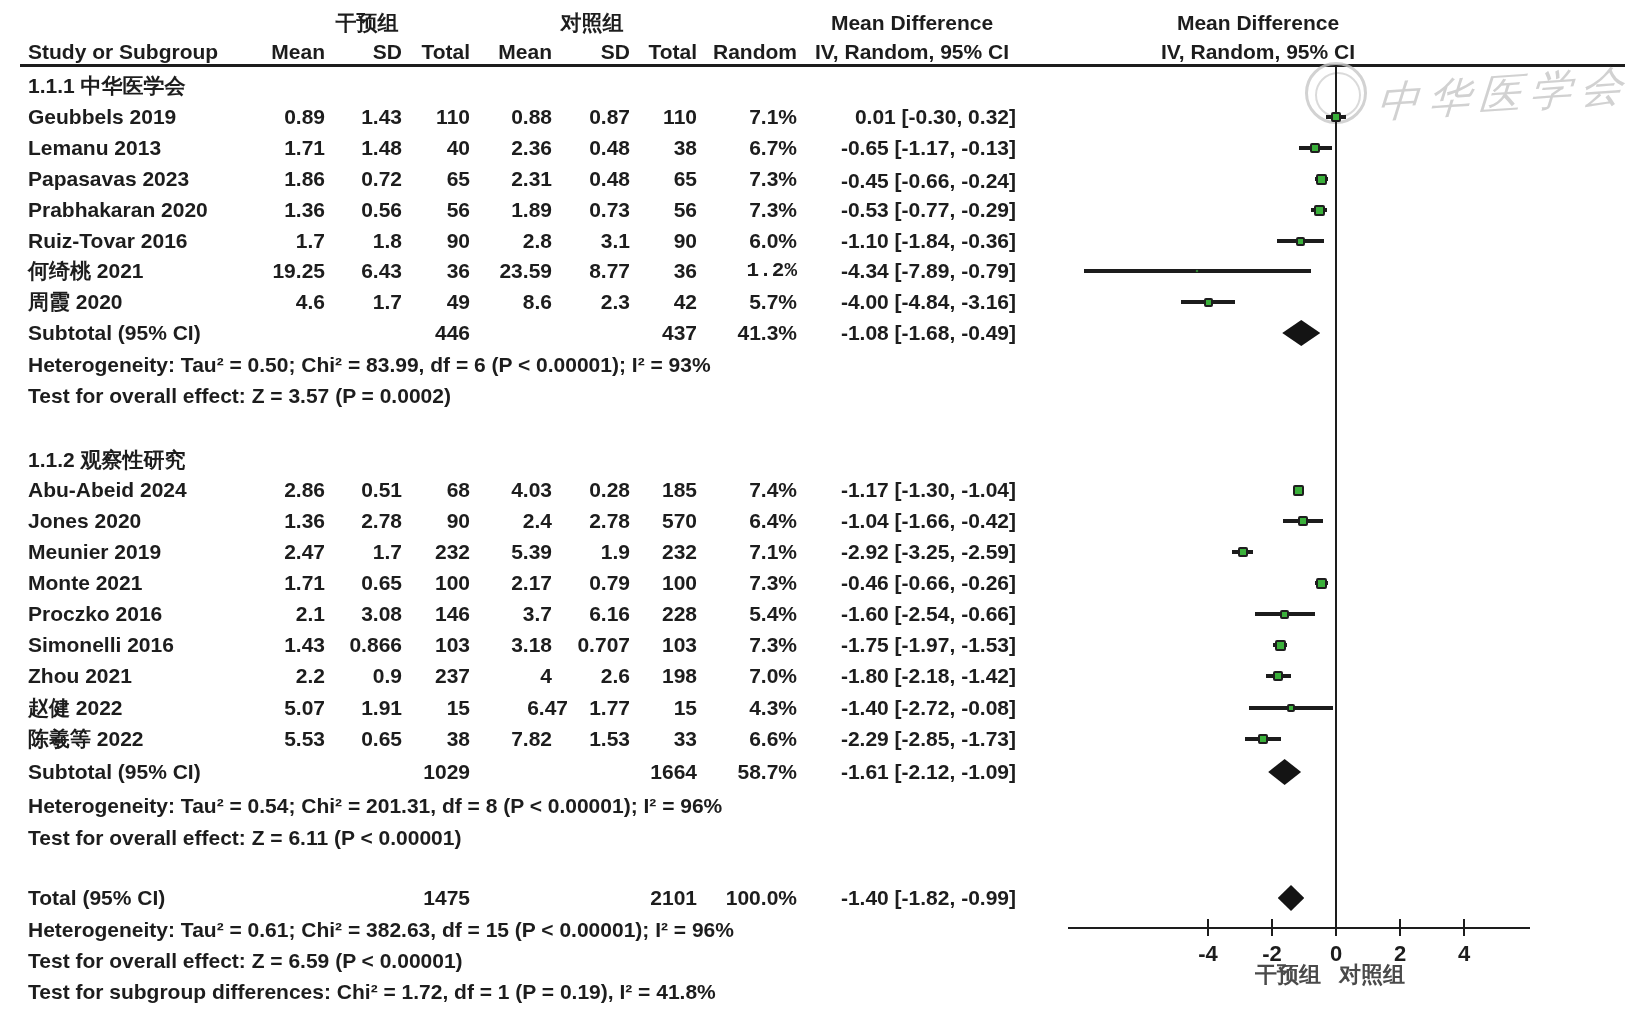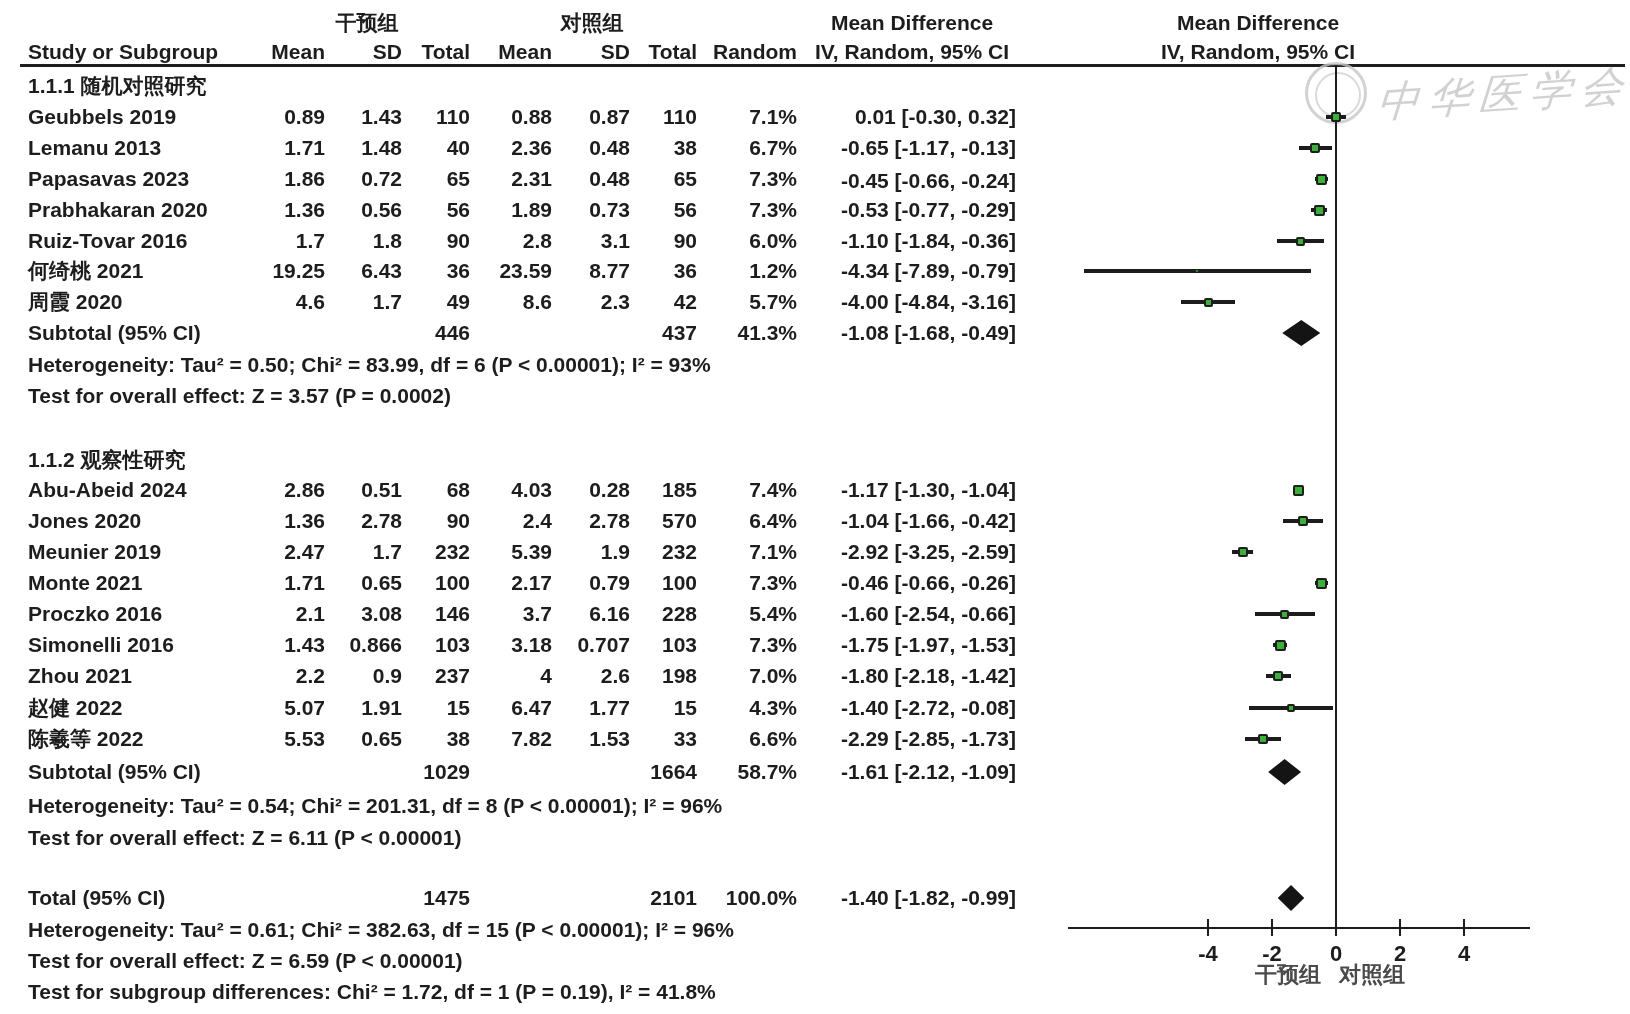--- a/index.html
+++ b/index.html
@@ -57,21 +57,21 @@
   </div>
 
   <div class="rule" style="left:1335px;top:67px;width:2px;height:861px;"></div>
 
   <div class="rule" style="left:1068px;top:927px;width:462px;height:2px;"></div>
 
   <div class="axislabel" style="left:1218px;top:960px;">干预组</div>
   <div class="axislabel" style="left:1302px;top:960px;">对照组</div>
 
   <div id="rows">
-      <div class="cell note" style="left: 28px; top: 73px; width: 820px;">1.1.1 随机对照研究</div>
+      <div class="cell note" style="left: 28px; top: 73px; width: 820px;">1.1.1 中华医学会</div>
       <div class="cell" style="left: 28px; width: 230px; top: 104px;">Geubbels 2019</div>
       <div class="cell right" style="left: 225px; width: 100px; top: 104px;">0.89</div>
       <div class="cell right" style="left: 330px; width: 72px; top: 104px;">1.43</div>
       <div class="cell right" style="left: 408px; width: 62px; top: 104px;">110</div>
       <div class="cell right" style="left: 460px; width: 92px; top: 104px;">0.88</div>
       <div class="cell right" style="left: 558px; width: 72px; top: 104px;">0.87</div>
       <div class="cell right" style="left: 635px; width: 62px; top: 104px;">110</div>
       <div class="cell right" style="left: 710px; width: 87px; top: 104px;">7.1%</div>
       <div class="cell right" style="left: 806px; width: 210px; top: 104px;">0.01 [-0.30, 0.32]</div>
       <div class="ciline" style="left: 1326.4px; width: 19.84px; top: 115px;"></div>
@@ -120,21 +120,21 @@
       <div class="cell right" style="left: 806px; width: 210px; top: 228px;">-1.10 [-1.84, -0.36]</div>
       <div class="ciline" style="left: 1277.12px; width: 47.36px; top: 239px;"></div>
       <div class="marker" style="left: 1296.3px; top: 236.5px; width: 9px; height: 9px;"></div>
       <div class="cell" style="left: 28px; width: 230px; top: 258px;">何绮桃 2021</div>
       <div class="cell right" style="left: 225px; width: 100px; top: 258px;">19.25</div>
       <div class="cell right" style="left: 330px; width: 72px; top: 258px;">6.43</div>
       <div class="cell right" style="left: 408px; width: 62px; top: 258px;">36</div>
       <div class="cell right" style="left: 460px; width: 92px; top: 258px;">23.59</div>
       <div class="cell right" style="left: 558px; width: 72px; top: 258px;">8.77</div>
       <div class="cell right" style="left: 635px; width: 62px; top: 258px;">36</div>
-      <div class="cell right" style="left: 710px; width: 87px; top: 258px;">1.2%</div>
+      <div class="cell right" style="left: 710px; width: 87px; top: 258px; font-family: Liberation Mono, monospace;">1.2%</div>
       <div class="cell right" style="left: 806px; width: 210px; top: 258px;">-4.34 [-7.89, -0.79]</div>
       <div class="ciline" style="left: 1083.52px; width: 227.2px; top: 269px;"></div>
       <div class="marker" style="left: 1195.12px; top: 269px; width: 4px; height: 4px; border: 1px solid rgb(30, 30, 30);"></div>
       <div class="cell" style="left: 28px; width: 230px; top: 289px;">周霞 2020</div>
       <div class="cell right" style="left: 225px; width: 100px; top: 289px;">4.6</div>
       <div class="cell right" style="left: 330px; width: 72px; top: 289px;">1.7</div>
       <div class="cell right" style="left: 408px; width: 62px; top: 289px;">49</div>
       <div class="cell right" style="left: 460px; width: 92px; top: 289px;">8.6</div>
       <div class="cell right" style="left: 558px; width: 72px; top: 289px;">2.3</div>
       <div class="cell right" style="left: 635px; width: 62px; top: 289px;">42</div>
@@ -225,21 +225,21 @@
       <div class="cell right" style="left: 558px; width: 72px; top: 663px;">2.6</div>
       <div class="cell right" style="left: 635px; width: 62px; top: 663px;">198</div>
       <div class="cell right" style="left: 710px; width: 87px; top: 663px;">7.0%</div>
       <div class="cell right" style="left: 806px; width: 210px; top: 663px;">-1.80 [-2.18, -1.42]</div>
       <div class="ciline" style="left: 1266.24px; width: 24.32px; top: 674px;"></div>
       <div class="marker" style="left: 1273.4px; top: 671px; width: 10px; height: 10px;"></div>
       <div class="cell" style="left: 28px; width: 230px; top: 695px;">赵健 2022</div>
       <div class="cell right" style="left: 225px; width: 100px; top: 695px;">5.07</div>
       <div class="cell right" style="left: 330px; width: 72px; top: 695px;">1.91</div>
       <div class="cell right" style="left: 408px; width: 62px; top: 695px;">15</div>
-      <div class="cell right" style="left: 460px; width: 92px; top: 695px;">6.47</div>
+      <div class="cell right" style="left: 460px; width: 92px; top: 695px; padding-left: 16px;">6.47</div>
       <div class="cell right" style="left: 558px; width: 72px; top: 695px;">1.77</div>
       <div class="cell right" style="left: 635px; width: 62px; top: 695px;">15</div>
       <div class="cell right" style="left: 710px; width: 87px; top: 695px;">4.3%</div>
       <div class="cell right" style="left: 806px; width: 210px; top: 695px;">-1.40 [-2.72, -0.08]</div>
       <div class="ciline" style="left: 1248.96px; width: 84.48px; top: 706px;"></div>
       <div class="marker" style="left: 1287.2px; top: 704px; width: 8px; height: 8px;"></div>
       <div class="cell" style="left: 28px; width: 230px; top: 726px;">陈羲等 2022</div>
       <div class="cell right" style="left: 225px; width: 100px; top: 726px;">5.53</div>
       <div class="cell right" style="left: 330px; width: 72px; top: 726px;">0.65</div>
       <div class="cell right" style="left: 408px; width: 62px; top: 726px;">38</div>

